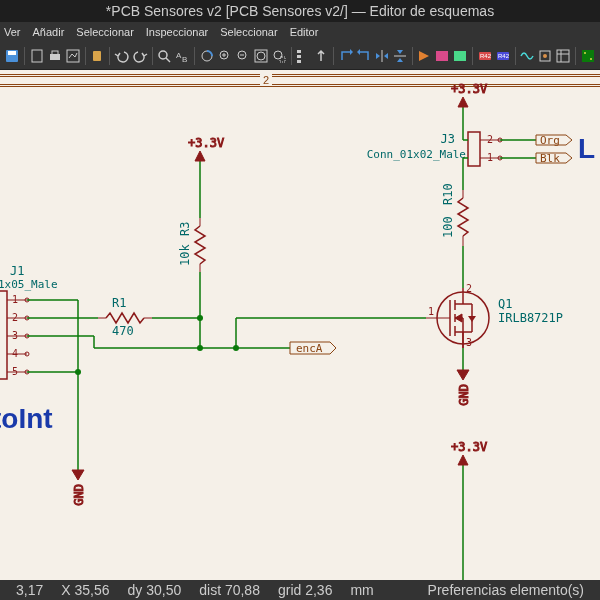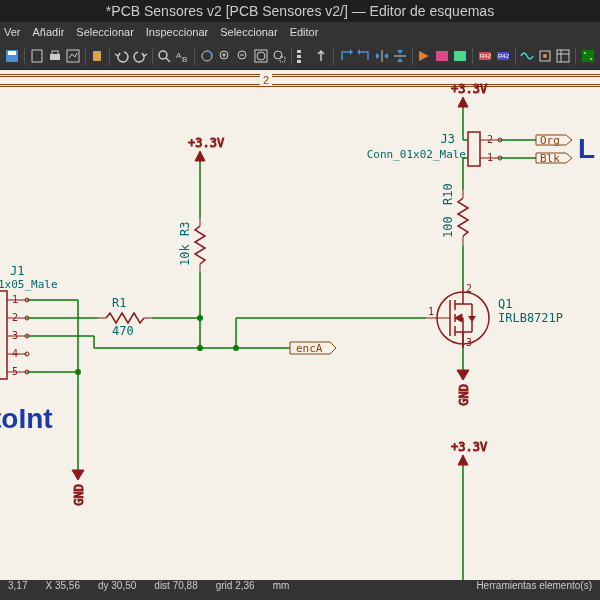--- a/index.html
+++ b/index.html
@@ -24,21 +24,21 @@
 .reftxt{fill:#006868;font-size:12px;font-family:monospace}
 .valtxt{fill:#006868;font-size:12px;font-family:monospace}
 .pintxt{fill:#8b1a1a;font-size:10px;font-family:monospace}
 .comptxt{fill:#006868;font-size:11px;font-family:monospace}
 .netlabel{fill:#8b4513;stroke:#8b4513;stroke-width:1;fill-opacity:0}
 .nettxt{fill:#8b4513;font-size:11px;font-family:monospace}
 .bluetxt{fill:#1a3aaa;font-size:28px;font-weight:900;font-family:sans-serif}
 .comp{fill:none;stroke:#8b1a1a;stroke-width:1.5}
 .pinline{stroke:#8b1a1a;stroke-width:1}
 .pinend{fill:none;stroke:#8b1a1a;stroke-width:1}
-.statusbar{position:absolute;bottom:0;left:0;right:0;height:20px;background:#333;color:#ccc;font-size:10px;display:flex;align-items:flex-start;padding:0 8px;gap:18px}
+.statusbar{position:absolute;bottom:0;left:0;right:0;height:20px;background:#333;color:#ccc;font-size:14px;display:flex;align-items:center;padding:0 16px;gap:18px}
 .statusbar .right{margin-left:auto}
 </style>
 </head>
 <body>
 
 <div class="titlebar">
     <span>*PCB Sensores v2 [PCB Sensores v2/] — Editor de esquemas</span>
   </div>
 
 <div class="menubar">
@@ -398,14 +398,14 @@
 </svg>
 </div>
 
 <div class="statusbar">
 <span>3,17</span>
 <span>X 35,56</span>
 <span>dy 30,50</span>
 <span>dist 70,88</span>
 <span>grid 2,36</span>
 <span>mm</span>
-<span class="right">Herramientas elemento(s)</span>
+<span class="right">Preferencias elemento(s)</span>
 </div>
 
 </body></html>

